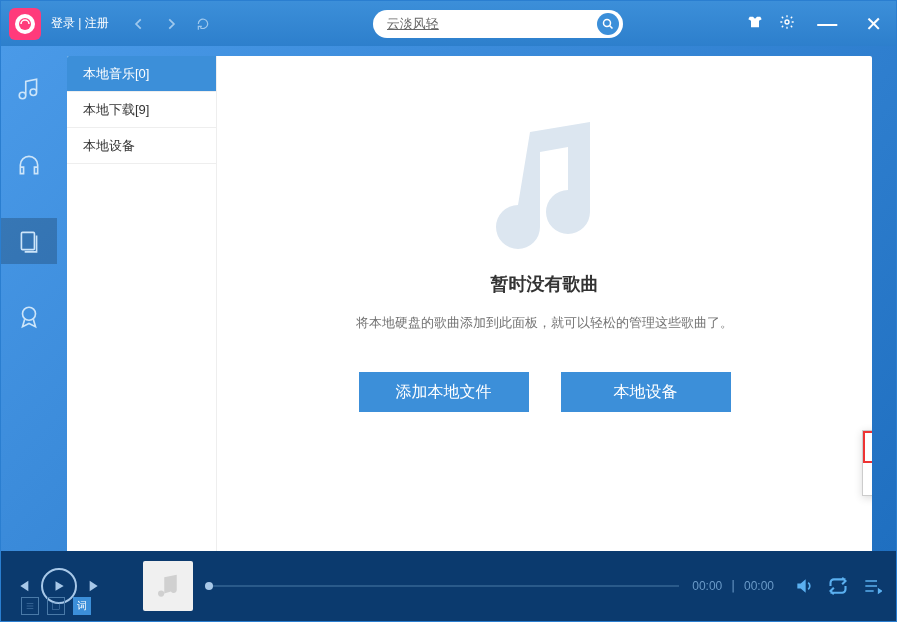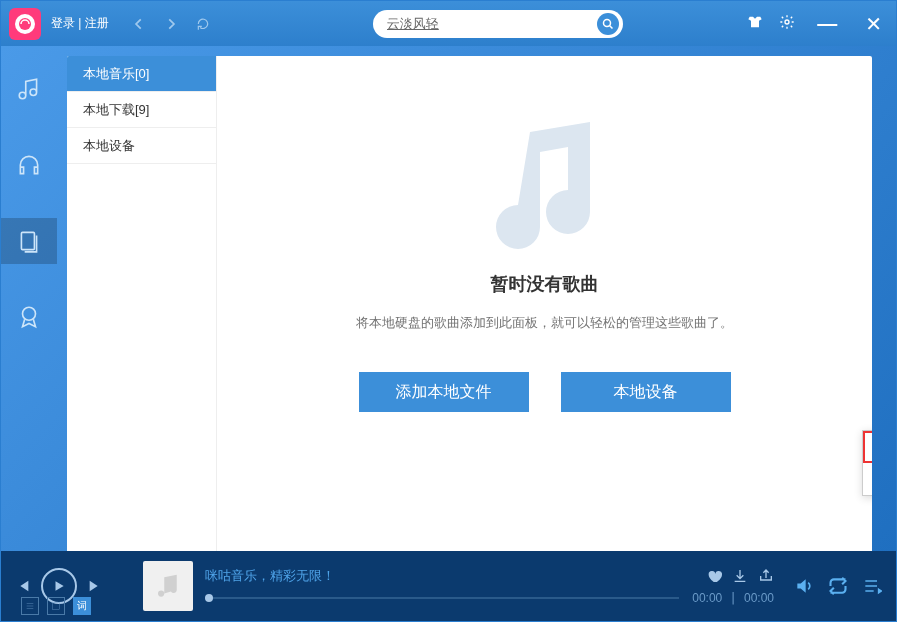--- a/index.html
+++ b/index.html
@@ -208,34 +208,20 @@
           </svg>
         </div>
       <div class="mini-icon lyric">词</div>
     </div>
     <div class="album-art" style="margin-left:40px;">
       <svg viewBox="0 0 24 24" fill="#d0d0d0">
           <path d="M9 18V5l10-2v12M9 18a2.5 2.5 0 11-5 0 2.5 2.5 0 015 0zM19 15a2.5 2.5 0 11-5 0 2.5 2.5 0 015 0z"></path>
         </svg>
     </div>
     <div class="progress-area">
-      <div style="display:flex; justify-content:space-between; align-items:center;">
-        <div class="tagline">咪咕音乐，精彩无限！</div>
-        <div class="song-actions">
-          <svg viewBox="0 0 24 24" fill="#a8c8e8">
-              <path d="M12 21s-8-5-8-11a5 5 0 0110-1 5 5 0 0110 1c0 6-8 11-8 11z"></path>
-            </svg>
-          <svg viewBox="0 0 24 24" fill="none" stroke="#a8c8e8" stroke-width="2">
-              <path d="M12 3v12M7 11l5 5 5-5M4 20h16"></path>
-            </svg>
-          <svg viewBox="0 0 24 24" fill="none" stroke="#a8c8e8" stroke-width="2">
-              <path d="M4 12v6h16v-6M12 3v12M8 7l4-4 4 4"></path>
-            </svg>
-        </div>
-      </div>
       <div class="progress-row">
         <div class="progress-bar"></div>
         <div class="time"><span>00:00</span> | <span>00:00</span></div>
       </div>
     </div>
     <div class="right-ctrls">
       <svg viewBox="0 0 24 24" fill="#5bb0f0">
           <path d="M4 9v6h4l6 5V4L8 9H4z"></path>
           <path d="M17 8a5 5 0 010 8" fill="none" stroke="#5bb0f0" stroke-width="2"></path>
         </svg>

